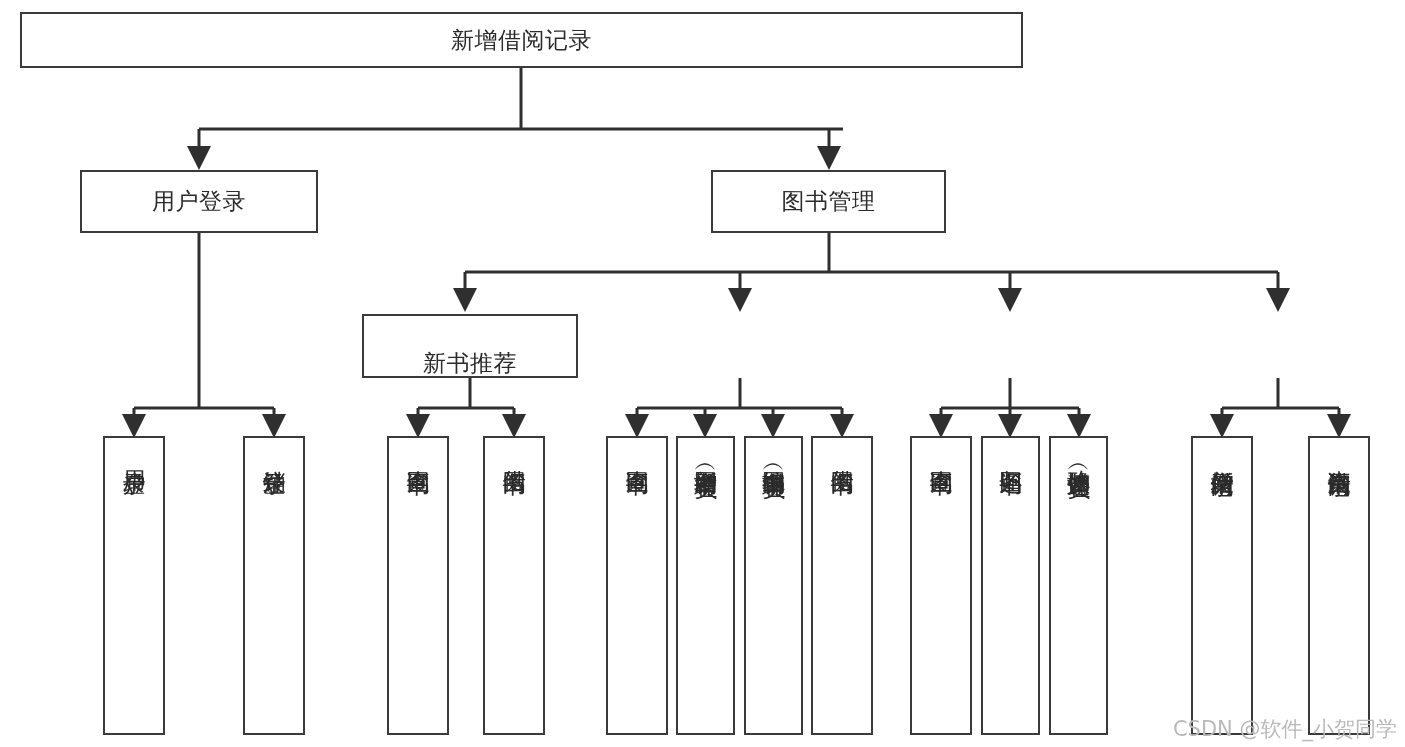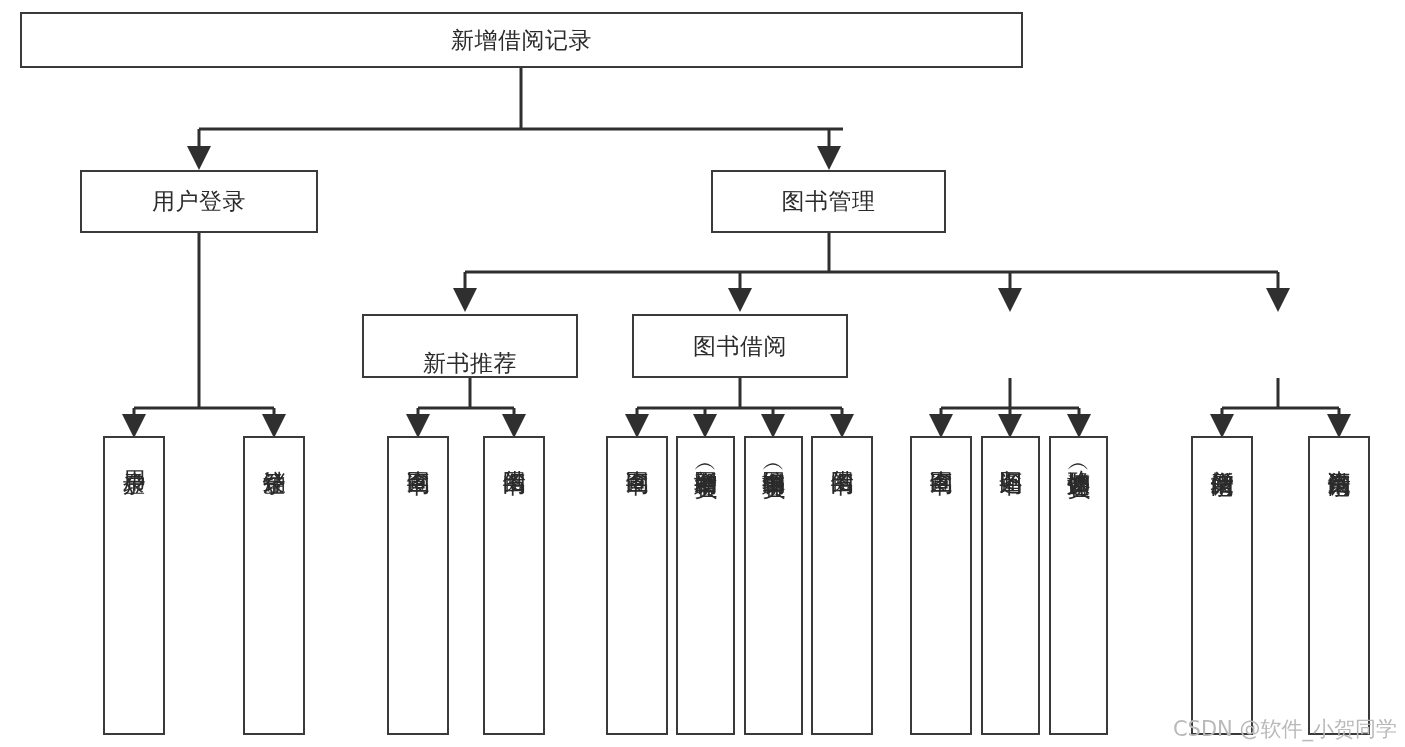--- a/index.html
+++ b/index.html
@@ -133,23 +133,20 @@
   </div>
 
   <div class="node" style="left:711px; top:170px; width:235px; height:63px;">
     <span class="label">图书管理</span>
   </div>
 
   <div class="node" style="left:362px; top:314px; width:216px; height:64px;align-items:flex-end;">
     <span class="label">新书推荐</span>
   </div>
 
-  <div class="node" style="left:632px; top:314px; width:216px; height:64px;">
-    <span class="label">图书借阅</span>
-  </div>
 
 
 
   <div class="node leaf" style="left:103px; top:436px; width:62px; height:299px;">
     <span class="label">用户登录</span>
   </div>
   <div class="node leaf" style="left:243px; top:436px; width:62px; height:299px;">
     <span class="label">注销登录</span>
   </div>
 

